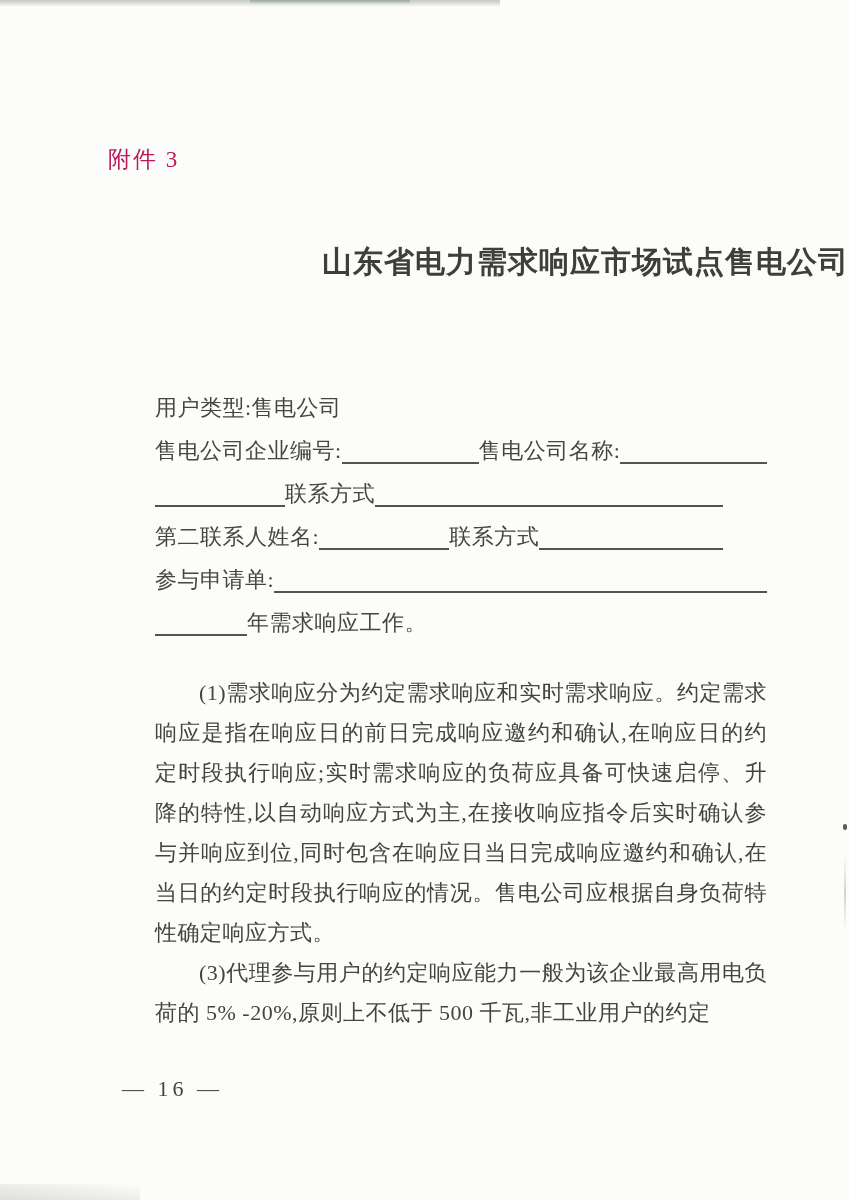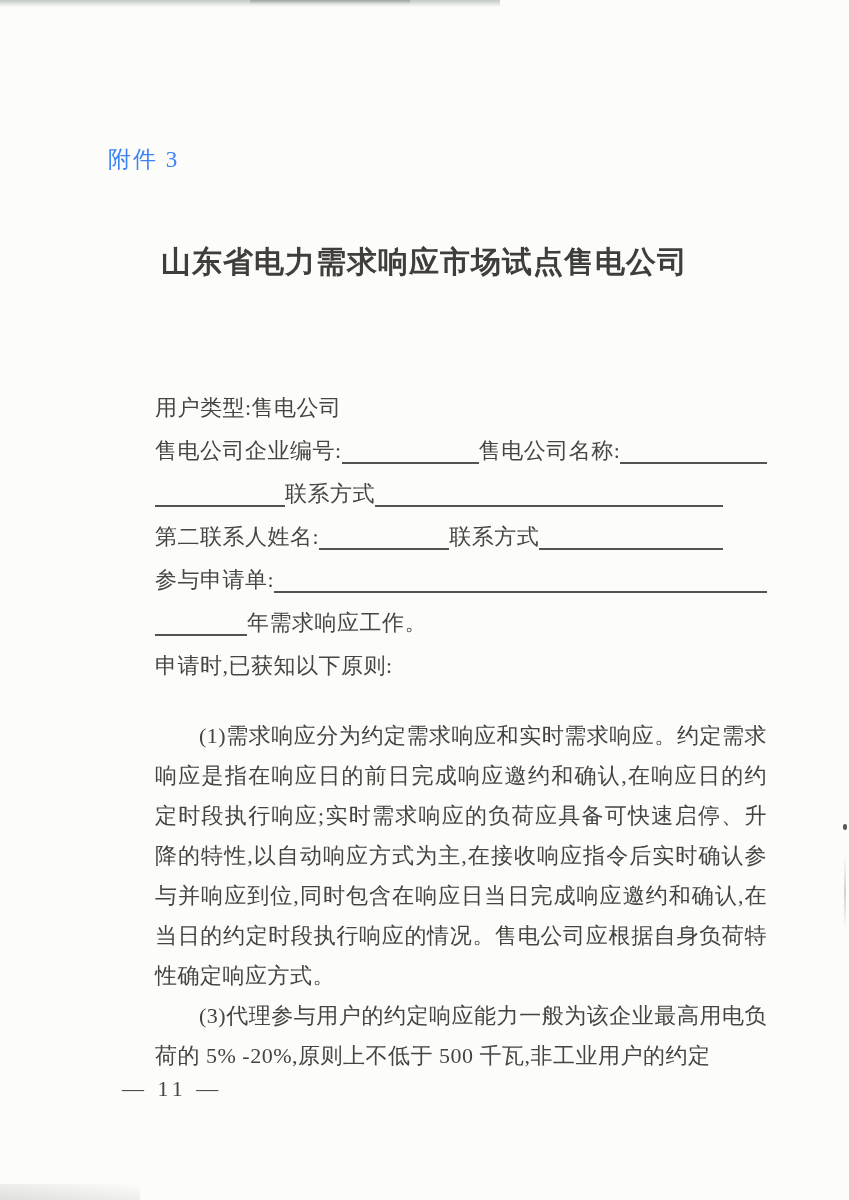--- a/index.html
+++ b/index.html
@@ -30,25 +30,25 @@
     position:absolute;right:2px;top:824px;width:4px;height:6px;
     background:#5a5a57;border-radius:2px;
   }
   .edge-line-right{
     position:absolute;right:3px;top:855px;width:2px;height:75px;
     background:linear-gradient(to bottom, rgba(160,160,155,0), rgba(160,160,155,.45), rgba(160,160,155,0));
   }
 
   .attachment{
     position:absolute;left:108px;top:144px;
-    font-size:23px;letter-spacing:2px;color:#3b82f6;text-align:right;
+    font-size:23px;letter-spacing:2px;color:#be185d;text-align:right;
   }
   .title{
     position:absolute;left:0;right:0;top:236px;
-    text-align:center;font-weight:700;color:#403e3a;
+    text-align:right;font-weight:700;color:#403e3a;
     font-size:30px;letter-spacing:1px;line-height:52px;
   }
 
   .content{
     position:absolute;left:155px;top:386px;width:612px;
     font-size:22px;color:#474540;
   }
   .frow{
     display:flex;align-items:flex-start;
     line-height:43px;height:43px;white-space:nowrap;
@@ -130,24 +130,23 @@
     <div class="frow">
       <span class="lbl">参与申请单:</span>
       <span class="blank fill" style="margin-right:0;"></span>
     </div>
 
     <div class="frow">
       <span class="blank w90"></span>
       <span class="lbl">年需求响应工作。</span>
     </div>
 
-    <div class="notice">申请时,已获知以下原则:</div>
 
     <div class="paras">
       <p class="para">(1)需求响应分为约定需求响应和实时需求响应。约定需求响应是指在响应日的前日完成响应邀约和确认,在响应日的约定时段执行响应;实时需求响应的负荷应具备可快速启停、升降的特性,以自动响应方式为主,在接收响应指令后实时确认参与并响应到位,同时包含在响应日当日完成响应邀约和确认,在当日的约定时段执行响应的情况。售电公司应根据自身负荷特性确定响应方式。</p>
       <p class="para">(3)代理参与用户的约定响应能力一般为该企业最高用电负荷的 5% -20%,原则上不低于 500 千瓦,非工业用户的约定</p>
     </div>
   </div>
 
-  <div class="pageno">— 11 —</div>
+  <div class="pageno">— 16 —</div>
 
 
 </div>
 
 </body></html>

